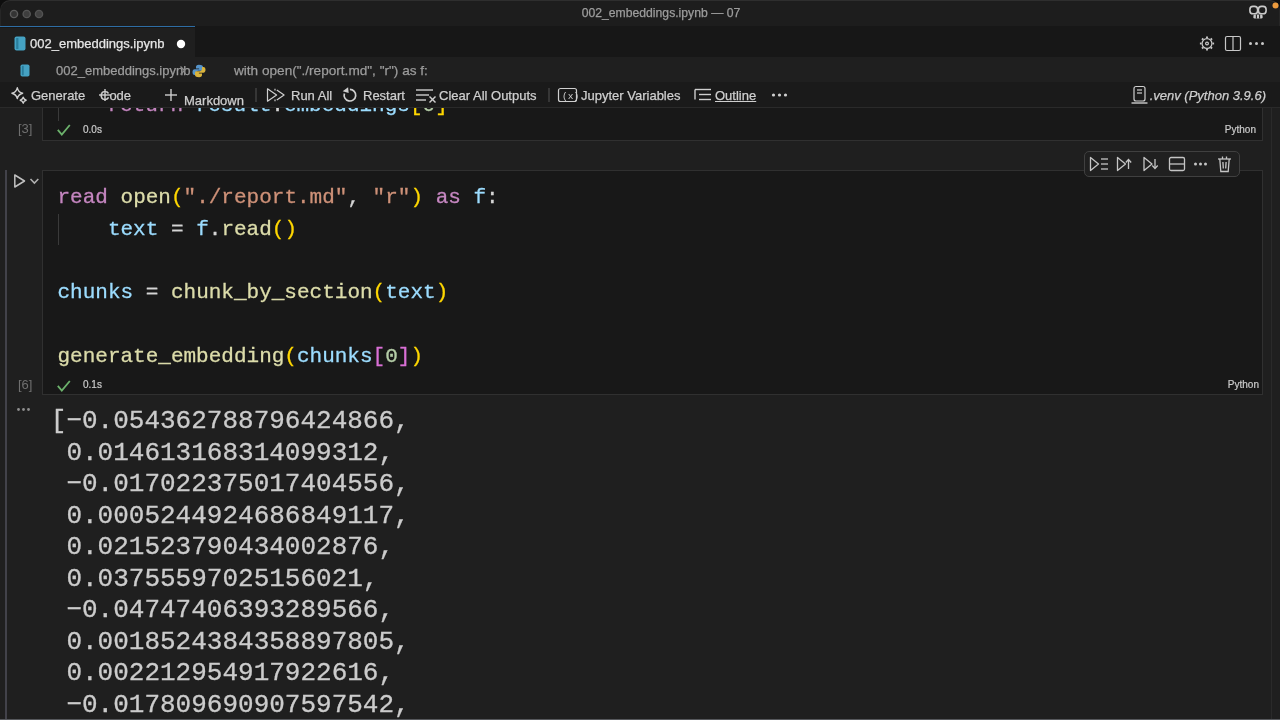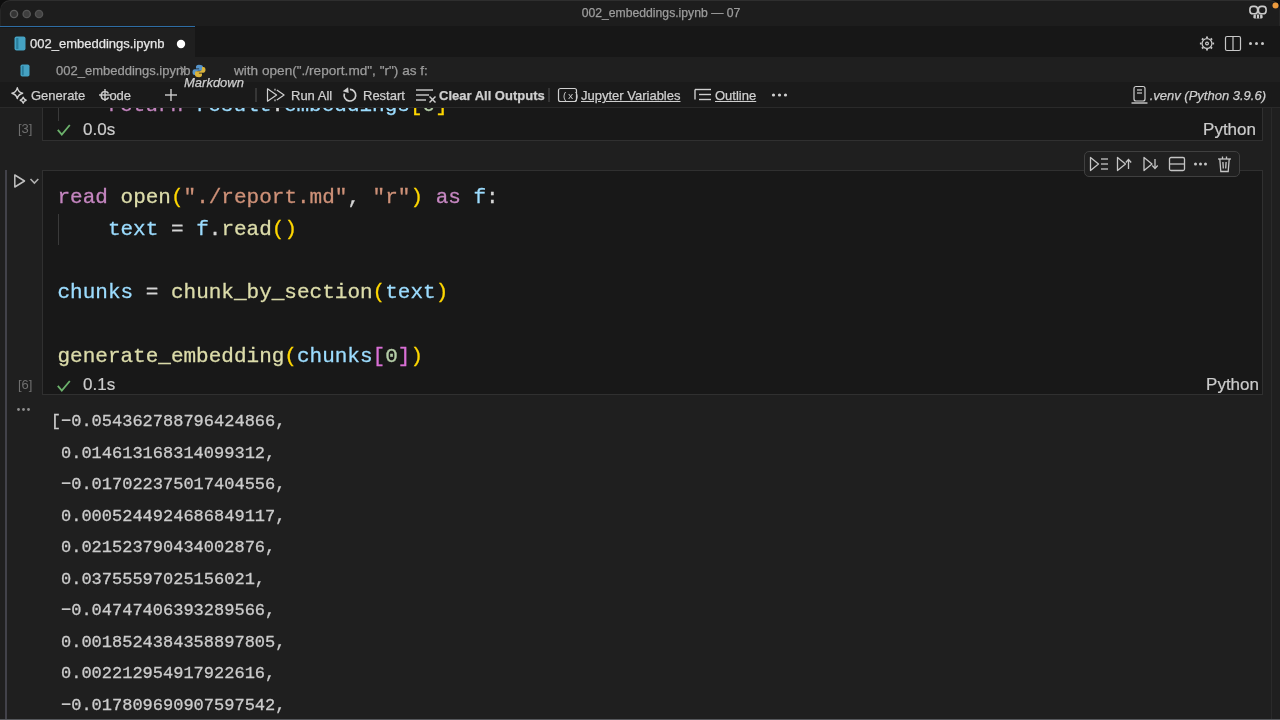--- a/index.html
+++ b/index.html
@@ -20,23 +20,23 @@
   .dim{color:#9d9d9d;margin-left:21px;-webkit-text-stroke:0.25px;}
   
   #cell1{left:42px;top:96px;width:1221px;height:45px;background:#181818;border:1px solid #303030;border-top:none;}
   #cell1ed{left:42px;top:96px;width:1221px;height:25px;background:#181818;overflow:hidden;border-left:1px solid #303030;border-right:1px solid #303030;}
   #cell2{left:42px;top:170px;width:1221px;height:224.5px;background:#181818;border:1px solid #303030;}
   #cell2ed{left:43px;top:171px;width:1219px;height:222.5px;background:#181818;}
   #focusbar{left:4.6px;top:169.5px;width:2px;height:550.5px;background:#42424a;}
   .code{font-family:"Liberation Mono",monospace;font-size:21px;line-height:31.7px;white-space:pre;-webkit-text-stroke:0.3px;}
   .kw{color:#C586C0;} .fn{color:#DCDCAA;} .str{color:#CE9178;} .va{color:#9CDCFE;}
   .pu{color:#D4D4D4;} .b1{color:#FFD700;} .b2{color:#DA70D6;} .nu{color:#B5CEA8;}
-  .small{font-size:17px;line-height:12px;color:#cccccc;white-space:nowrap;-webkit-text-stroke:0.2px;}
+  .small{font-size:10px;line-height:12px;color:#cccccc;white-space:nowrap;-webkit-text-stroke:0.2px;}
   .exec{font-size:13px;line-height:13px;color:#6f6f6f;}
-  #output{left:50.8px;top:406px;color:#cccccc;font-size:17px;line-height:31.55px;white-space:pre;font-family:"Liberation Mono",monospace;-webkit-text-stroke:0.3px;}
+  #output{left:50.8px;top:406px;color:#cccccc;font-size:26px;line-height:31.55px;white-space:pre;font-family:"Liberation Mono",monospace;-webkit-text-stroke:0.3px;}
   #botline{left:0;top:719px;width:1280px;height:1px;background:#56585c;}
   #sbline{left:1271px;top:108px;width:1px;height:612px;background:#2a2a2a;}
 </style>
 </head>
 <body>
 <div id="stage">
 
   <div class="abs" style="left:0;top:108px;width:1280px;height:612px;background:#1f1f1f;"></div>
 
   <div class="abs" id="cell1"></div>
@@ -239,21 +239,21 @@
     </g>
     <g fill="none" stroke="#cfcfcf" stroke-width="1.2">
       <rect x="1134" y="4.5" width="11" height="14.5" rx="2"></rect>
       <line x1="1137" y1="8" x2="1142" y2="8"></line>
           <line x1="1137" y1="11" x2="1142" y2="11"></line>
       <line x1="1131.5" y1="21" x2="1147.5" y2="21" stroke-width="1.4"></line>
     </g>
   </svg>
   <div class="abs ui" style="left:31px;top:89px;">Generate</div>
   <div class="abs ui" style="left:100px;top:89px;">Code</div>
-  <div class="abs ui" style="left:184px;top:76px;font-style:italic;">Markdown</div>
+  <div class="abs ui" style="left:184px;top:94px;">Markdown</div>
   <div class="abs ui" style="left:291px;top:89px;">Run All</div>
   <div class="abs ui" style="left:363px;top:89px;">Restart</div>
-  <div class="abs ui" style="left:439px;top:89px;font-weight:bold;">Clear All Outputs</div>
-  <div class="abs ui" style="left:581px;top:89px;text-decoration:underline;">Jupyter Variables</div>
+  <div class="abs ui" style="left:439px;top:89px;">Clear All Outputs</div>
+  <div class="abs ui" style="left:581px;top:89px;">Jupyter Variables</div>
   <div class="abs ui" style="left:715px;top:89px;text-decoration:underline;">Outline</div>
   <div class="abs ui" style="right:14px;top:89px;font-style:italic;">.venv (Python 3.9.6)</div>
   </div>
 </div>
 
 </body></html>

